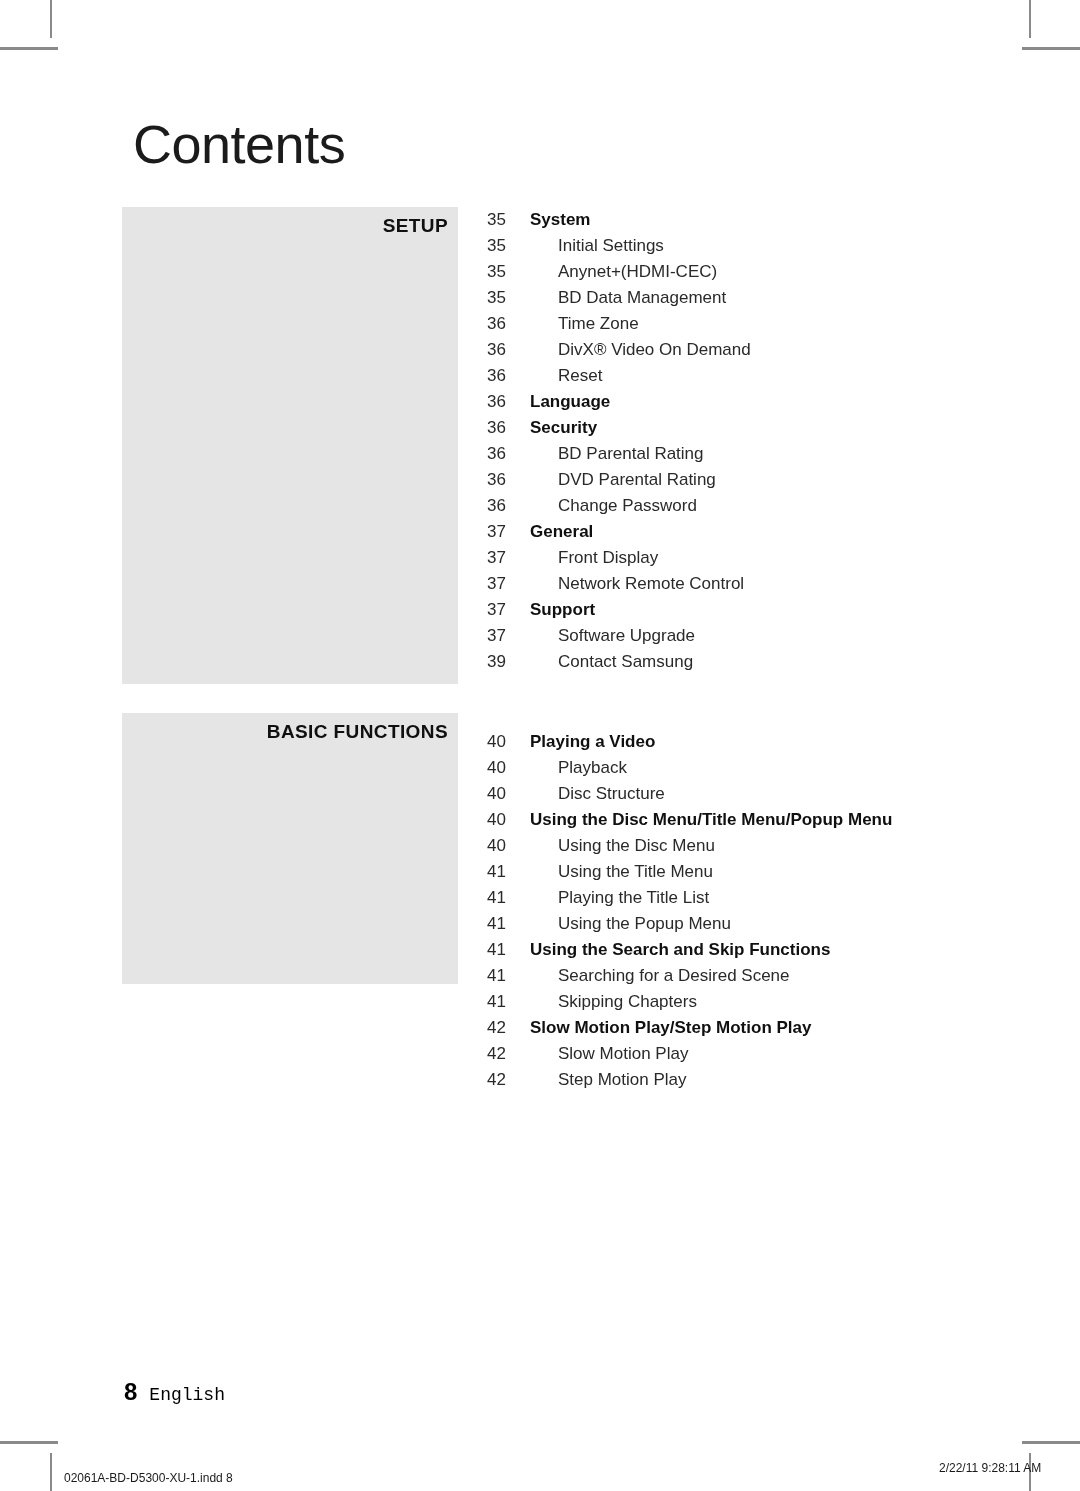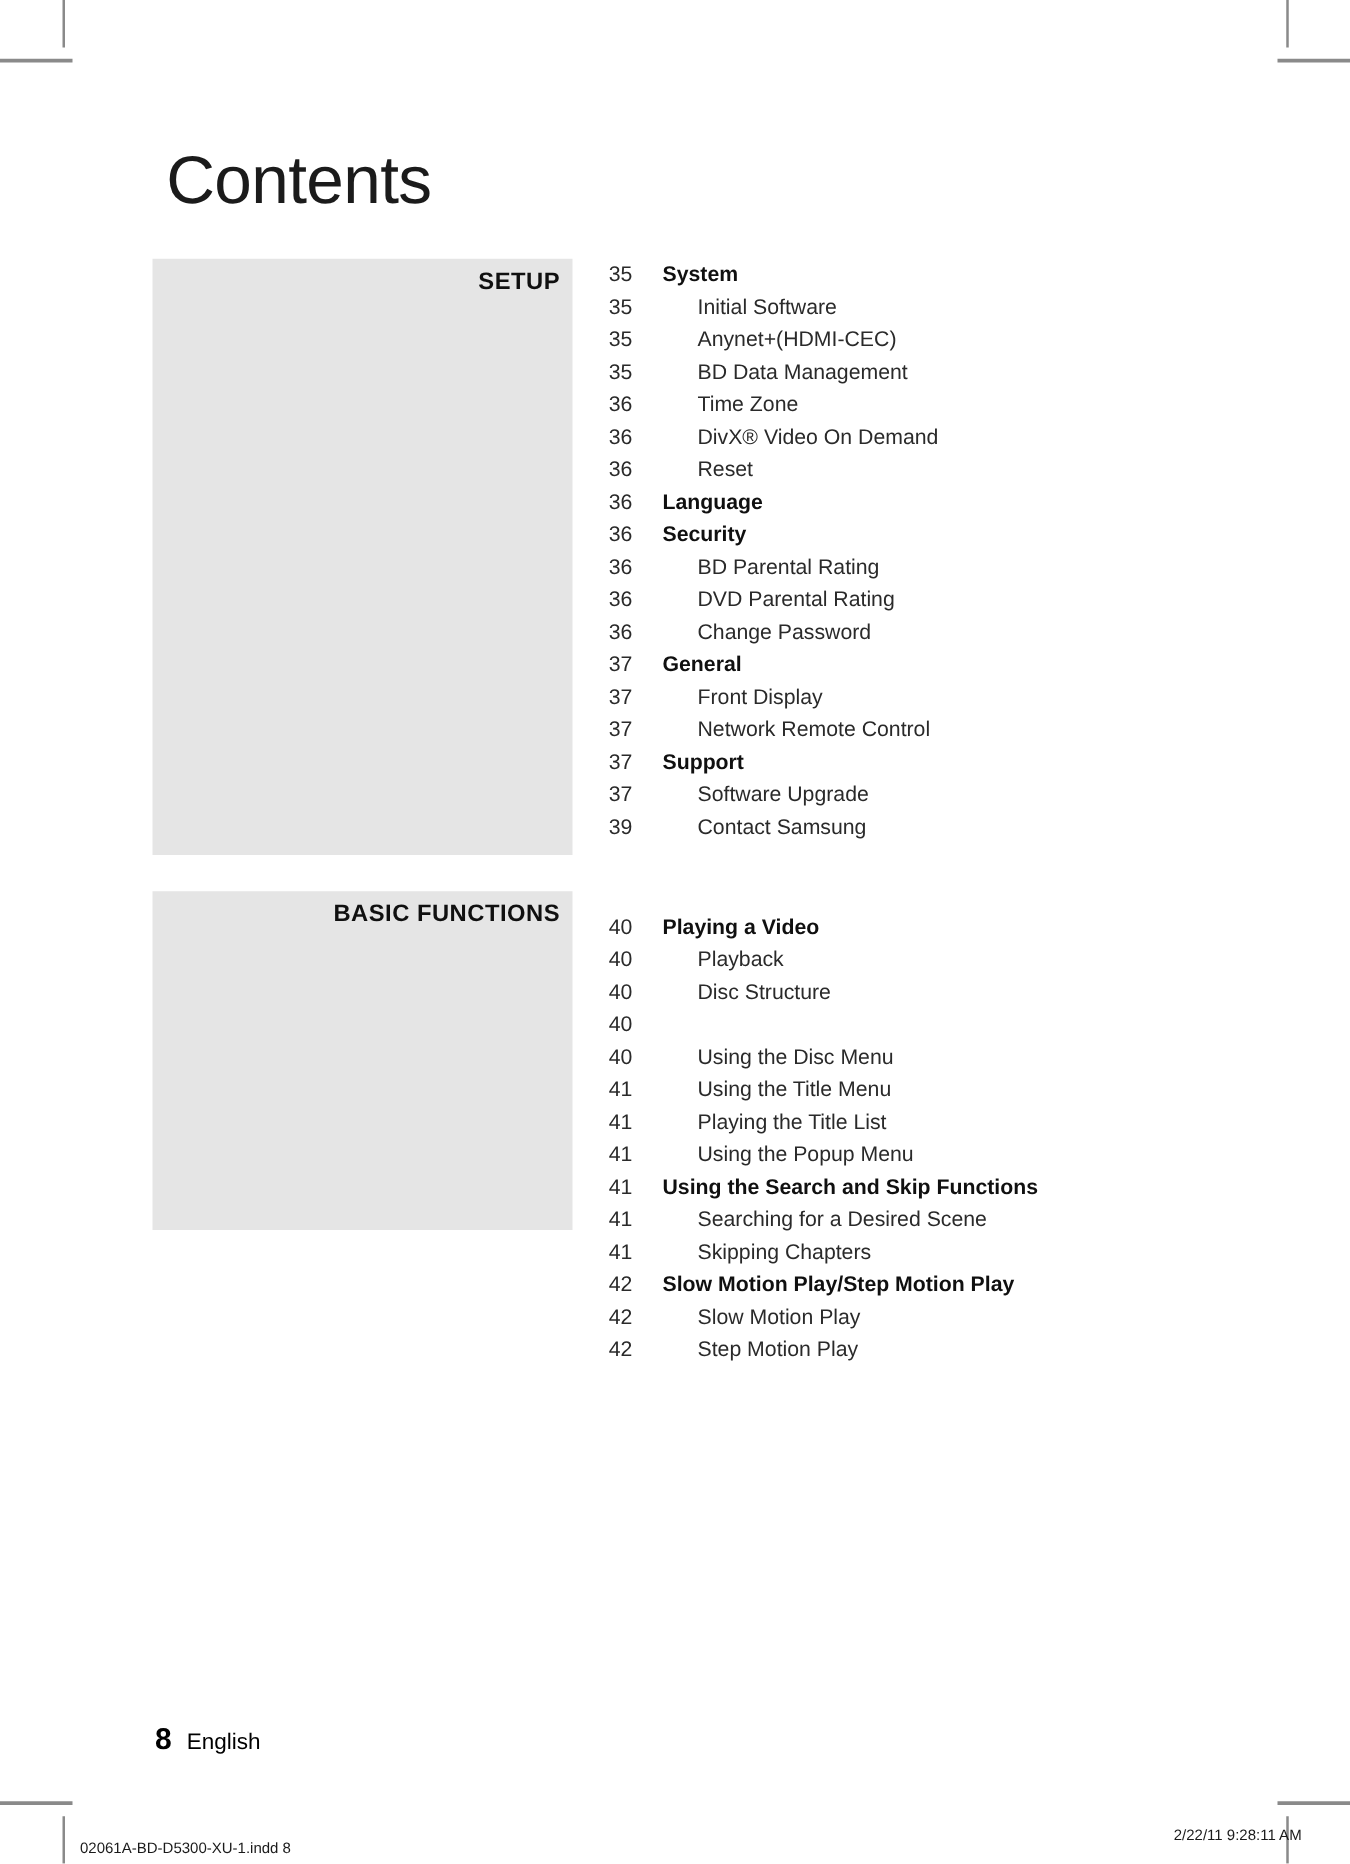--- a/index.html
+++ b/index.html
@@ -115,20 +115,21 @@
   }
   .footer-num {
     font-size: 24px;
     font-weight: bold;
     color: #000;
   }
   .footer-lang {
     font-size: 18px;
     color: #000;
     margin-left: 12px;
+    font-family: Liberation Mono, monospace;
   }
 
   
   .slug {
     position: absolute;
     top: 1461px;
     font-size: 12px;
     color: #1a1a1a;
     white-space: nowrap;
   }
@@ -156,21 +157,21 @@
         <div class="section-band" style="top: 0px; height: 477px;">
           <div class="section-band-label">SETUP</div>
         </div>
         <div class="entries" style="top: 0px;">
           <div class="entry level-1">
             <span class="entry-page">35</span>
             <span class="entry-label">System</span>
           </div>
           <div class="entry level-2">
             <span class="entry-page">35</span>
-            <span class="entry-label">Initial Software</span>
+            <span class="entry-label">Initial Settings</span>
           </div>
           <div class="entry level-2">
             <span class="entry-page">35</span>
             <span class="entry-label">Anynet+(HDMI-CEC)</span>
           </div>
           <div class="entry level-2">
             <span class="entry-page">35</span>
             <span class="entry-label">BD Data Management</span>
           </div>
           <div class="entry level-2">
@@ -243,20 +244,21 @@
           <div class="entry level-2">
             <span class="entry-page">40</span>
             <span class="entry-label">Playback</span>
           </div>
           <div class="entry level-2">
             <span class="entry-page">40</span>
             <span class="entry-label">Disc Structure</span>
           </div>
           <div class="entry level-1">
             <span class="entry-page">40</span>
+            <span class="entry-label">Using the Disc Menu/Title Menu/Popup Menu</span>
           </div>
           <div class="entry level-2">
             <span class="entry-page">40</span>
             <span class="entry-label">Using the Disc Menu</span>
           </div>
           <div class="entry level-2">
             <span class="entry-page">41</span>
             <span class="entry-label">Using the Title Menu</span>
           </div>
           <div class="entry level-2">

